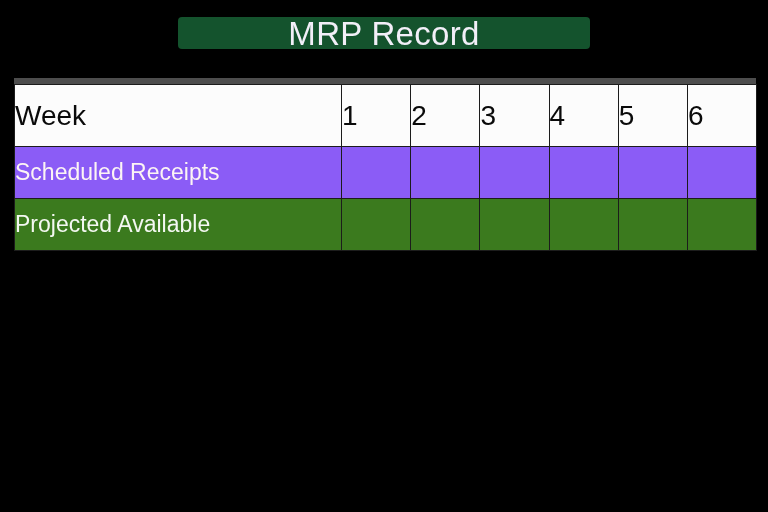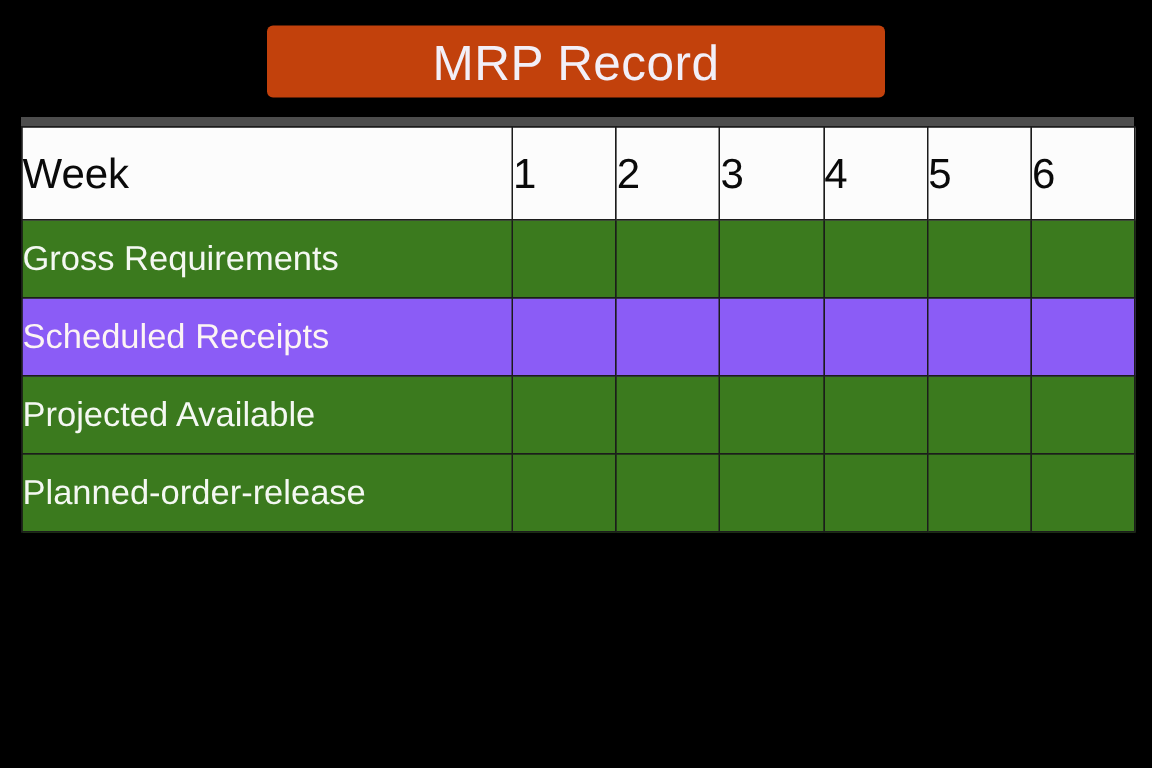--- a/index.html
+++ b/index.html
@@ -15,22 +15,22 @@
     overflow: hidden;
     position: relative;
   }
 
   
   #title-banner {
     position: absolute;
     left: 178px;
     top: 17px;
     width: 412px;
-    height: 48px;
-    background: #c2410c;
+    height: 32px;
+    background: #14532d;
     border-radius: 4px;
     display: flex;
     align-items: center;
     justify-content: center;
     box-sizing: border-box;
   }
   #title-banner .title-text {
     color: #F2EFF8;
     font-size: 33px;
     line-height: 1;
@@ -123,29 +123,20 @@
         <th class="week-num">1</th>
         <th class="week-num">2</th>
         <th class="week-num">3</th>
         <th class="week-num">4</th>
         <th class="week-num">5</th>
         <th class="week-num">6</th>
       </tr>
     </thead>
     <tbody>
 
-      <tr class="data-row green-row">
-        <td class="row-label">Gross Requirements</td>
-        <td class="week-cell"></td>
-        <td class="week-cell"></td>
-        <td class="week-cell"></td>
-        <td class="week-cell"></td>
-        <td class="week-cell"></td>
-        <td class="week-cell"></td>
-      </tr>
 
       <tr class="data-row red-row">
         <td class="row-label">Scheduled Receipts</td>
         <td class="week-cell"></td>
         <td class="week-cell"></td>
         <td class="week-cell"></td>
         <td class="week-cell"></td>
         <td class="week-cell"></td>
         <td class="week-cell"></td>
       </tr>
@@ -155,25 +146,16 @@
         <td class="week-cell"></td>
         <td class="week-cell"></td>
         <td class="week-cell"></td>
         <td class="week-cell"></td>
         <td class="week-cell"></td>
         <td class="week-cell"></td>
       </tr>
 
 
 
-      <tr class="data-row green-row">
-        <td class="row-label">Planned-order-release</td>
-        <td class="week-cell"></td>
-        <td class="week-cell"></td>
-        <td class="week-cell"></td>
-        <td class="week-cell"></td>
-        <td class="week-cell"></td>
-        <td class="week-cell"></td>
-      </tr>
 
     </tbody>
   </table>
 </div>
 
 </body></html>

